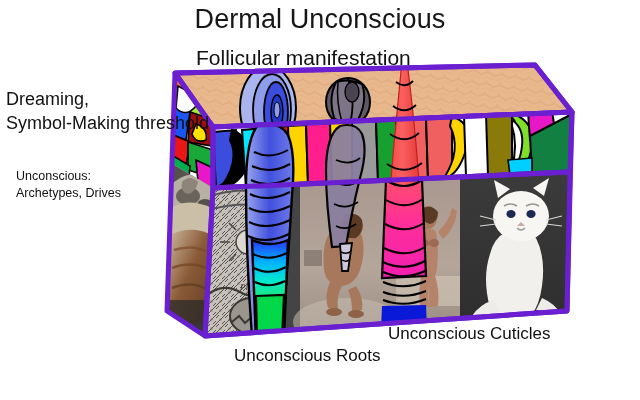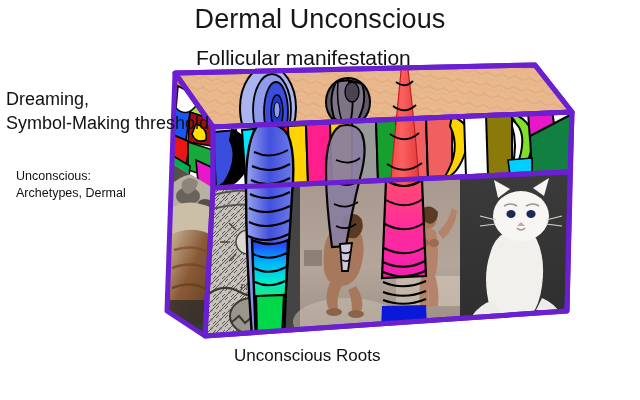--- a/index.html
+++ b/index.html
@@ -325,16 +325,17 @@
     <path d="M213,127 L572,112"></path>
     <path d="M213,188 L570,172"></path>
   </g>
 </svg>
 
 <div class="lbl" id="title-text">Dermal Unconscious</div>
 <div class="lbl" id="follicular-label">Follicular manifestation</div>
 <div class="lbl" id="dreaming-label">Dreaming,
 Symbol-Making threshold</div>
 <div class="lbl" id="unconscious-label">Unconscious:
-Archetypes, Dermal</div>
+Archetypes, Drives</div>
 <div class="lbl" id="roots-label">Unconscious Roots</div>
+<div class="lbl" id="cuticles-label">Unconscious Cuticles</div>
 
 </div>
 
 </body></html>

